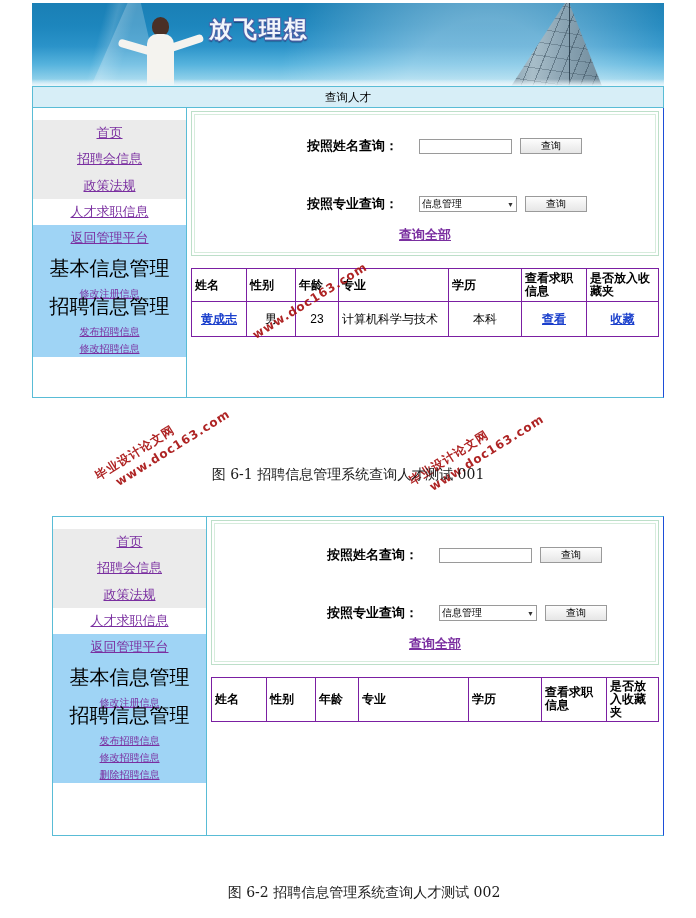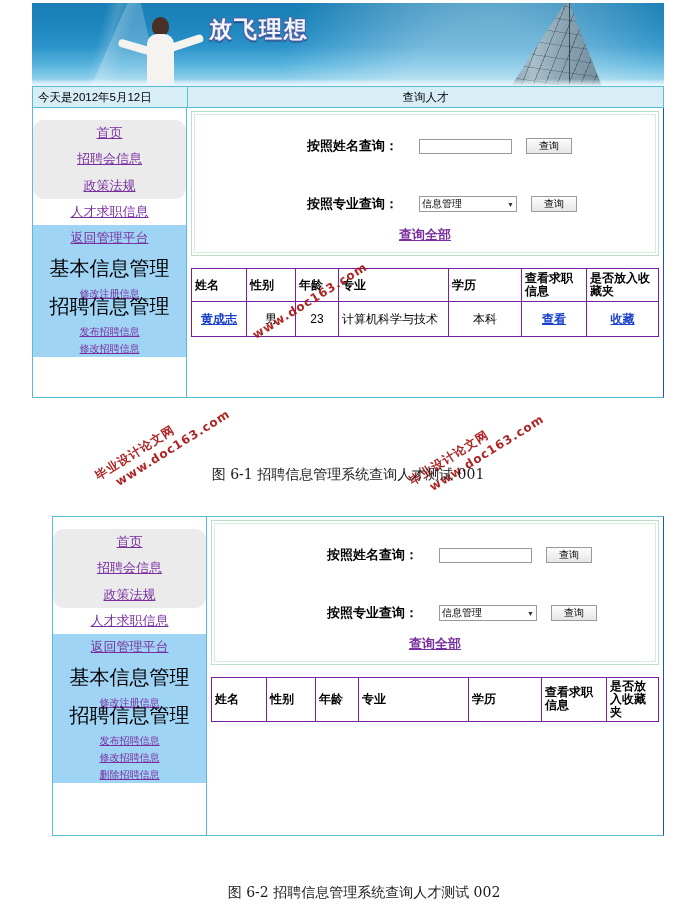--- a/index.html
+++ b/index.html
@@ -81,21 +81,21 @@
   .topbar .title{flex:1;justify-content:center;}
 
   
   .body-row{display:flex;}
   .sidebar{
     width:155px;box-sizing:border-box;
     border-left:1px solid #59bcd6;border-right:1px solid #59bcd6;border-bottom:1px solid #59bcd6;
     background:#fff;position:relative;
   }
   .sb-pad{height:12px;}
-  .sb-group-gray{background:#ebebeb;border-radius:11px;}
+  .sb-group-gray{background:#ebebeb;}
   .sb-group-blue{background:#9fd4f5;}
   .sb-item{
     text-align:center;padding:6px 0 6px 0;font-size:13px;line-height:1.1;
     color:#7a2fa0;
   }
   .sb-item a,.sb-link{color:#7a2fa0;text-decoration:underline;cursor:pointer;}
   .sb-item.plain{color:#000;text-decoration:none;font-size:20px;}
   .sb-item.small{font-size:10px;padding:3px 0;}
   .sb-stack{position:relative;}
   .sb-overlap{margin-top:-13px;}
@@ -116,22 +116,22 @@
     width:93px;height:15px;border:1px solid #9a9a9a;background:#fff;
     box-sizing:border-box;
   }
   .selbox{
     width:98px;height:16px;border:1px solid #9a9a9a;background:#fff;
     font-size:10px;display:flex;align-items:center;justify-content:space-between;
     padding:0 2px;box-sizing:border-box;color:#000;
   }
   .selbox .arrow{font-size:7px;color:#333;}
   .btn{
-    margin-left:14px;border:1px solid #9a9a9a;background:linear-gradient(#fdfdfd,#e6e6e6);
-    font-size:10px;padding:1px 12px;color:#000;line-height:1.2;
+    margin-left:8px;border:1px solid #9a9a9a;background:linear-gradient(#fdfdfd,#e6e6e6);
+    font-size:10px;padding:1px 20px;color:#000;line-height:1.2;
   }
   .center-link{text-align:center;margin-top:6px;}
   .center-link a{color:#7a2fa0;text-decoration:underline;font-size:13px;font-weight:bold;cursor:pointer;}
   .gap{height:28px;}
 
   
   .rt{border-collapse:collapse;width:100%;font-size:12px;table-layout:fixed;}
   .rt td{border:1px solid #7b1fa2;padding:2px 3px;color:#000;vertical-align:middle;line-height:1.08;}
   .rt .hdr td{font-weight:bold;height:28px;}
   .rt .row td{height:30px;text-align:center;}
@@ -172,21 +172,20 @@
             <div class="p-armR"></div>
         </div>
         <div class="tower"></div>
         <div class="tower-lines"></div>
         <div class="tower-edge"></div>
         <div class="b-title1">放飞理想</div>
         <div class="banner-bottom-fade"></div>
       </div>
 
       <div class="topbar">
-        <div class="cell date">今天是2012年5月12日</div>
         <div class="cell title">查询人才</div>
       </div>
 
       <div class="body-row" style="height:290px;">
         <div class="sidebar">
           <div class="sb-pad"></div>
           <div class="sb-group-gray">
             <div class="sb-item"><span class="sb-link">首页</span></div>
             <div class="sb-item"><span class="sb-link">招聘会信息</span></div>
             <div class="sb-item"><span class="sb-link">政策法规</span></div>

